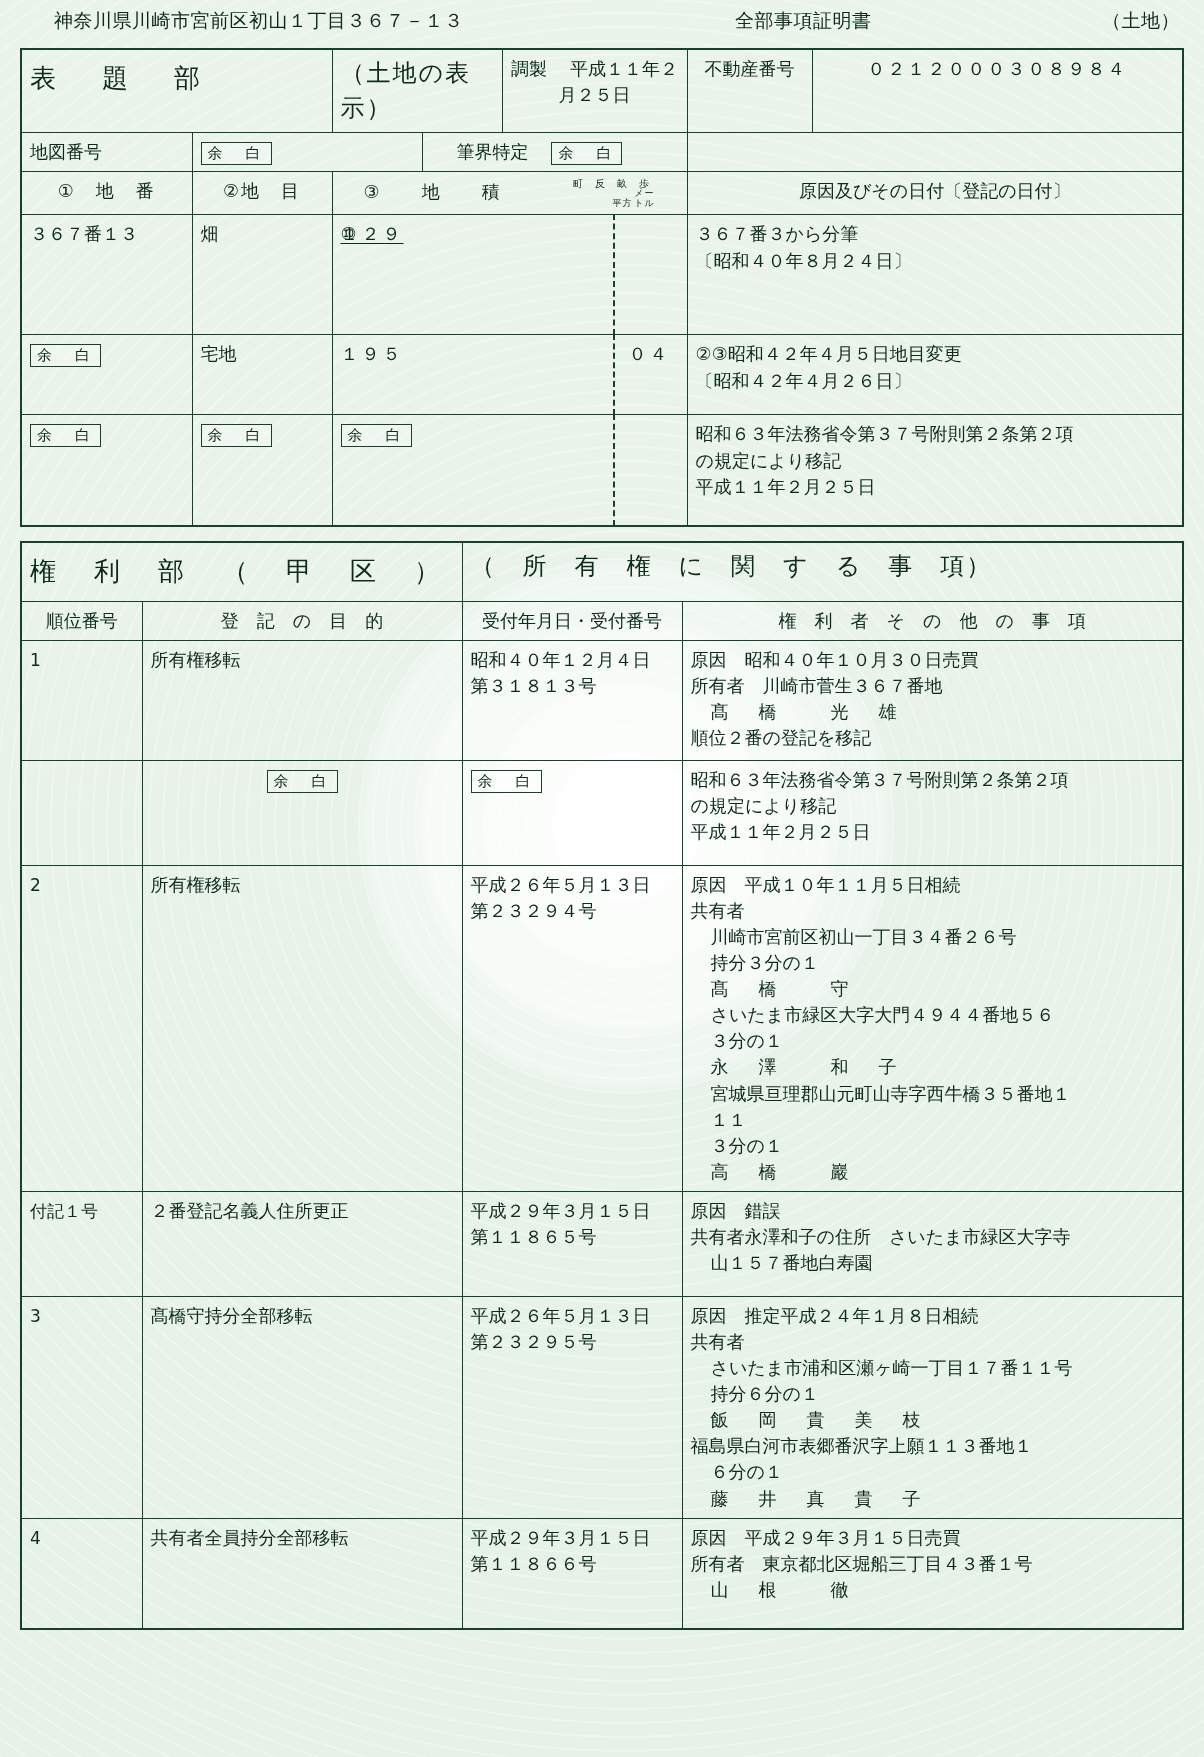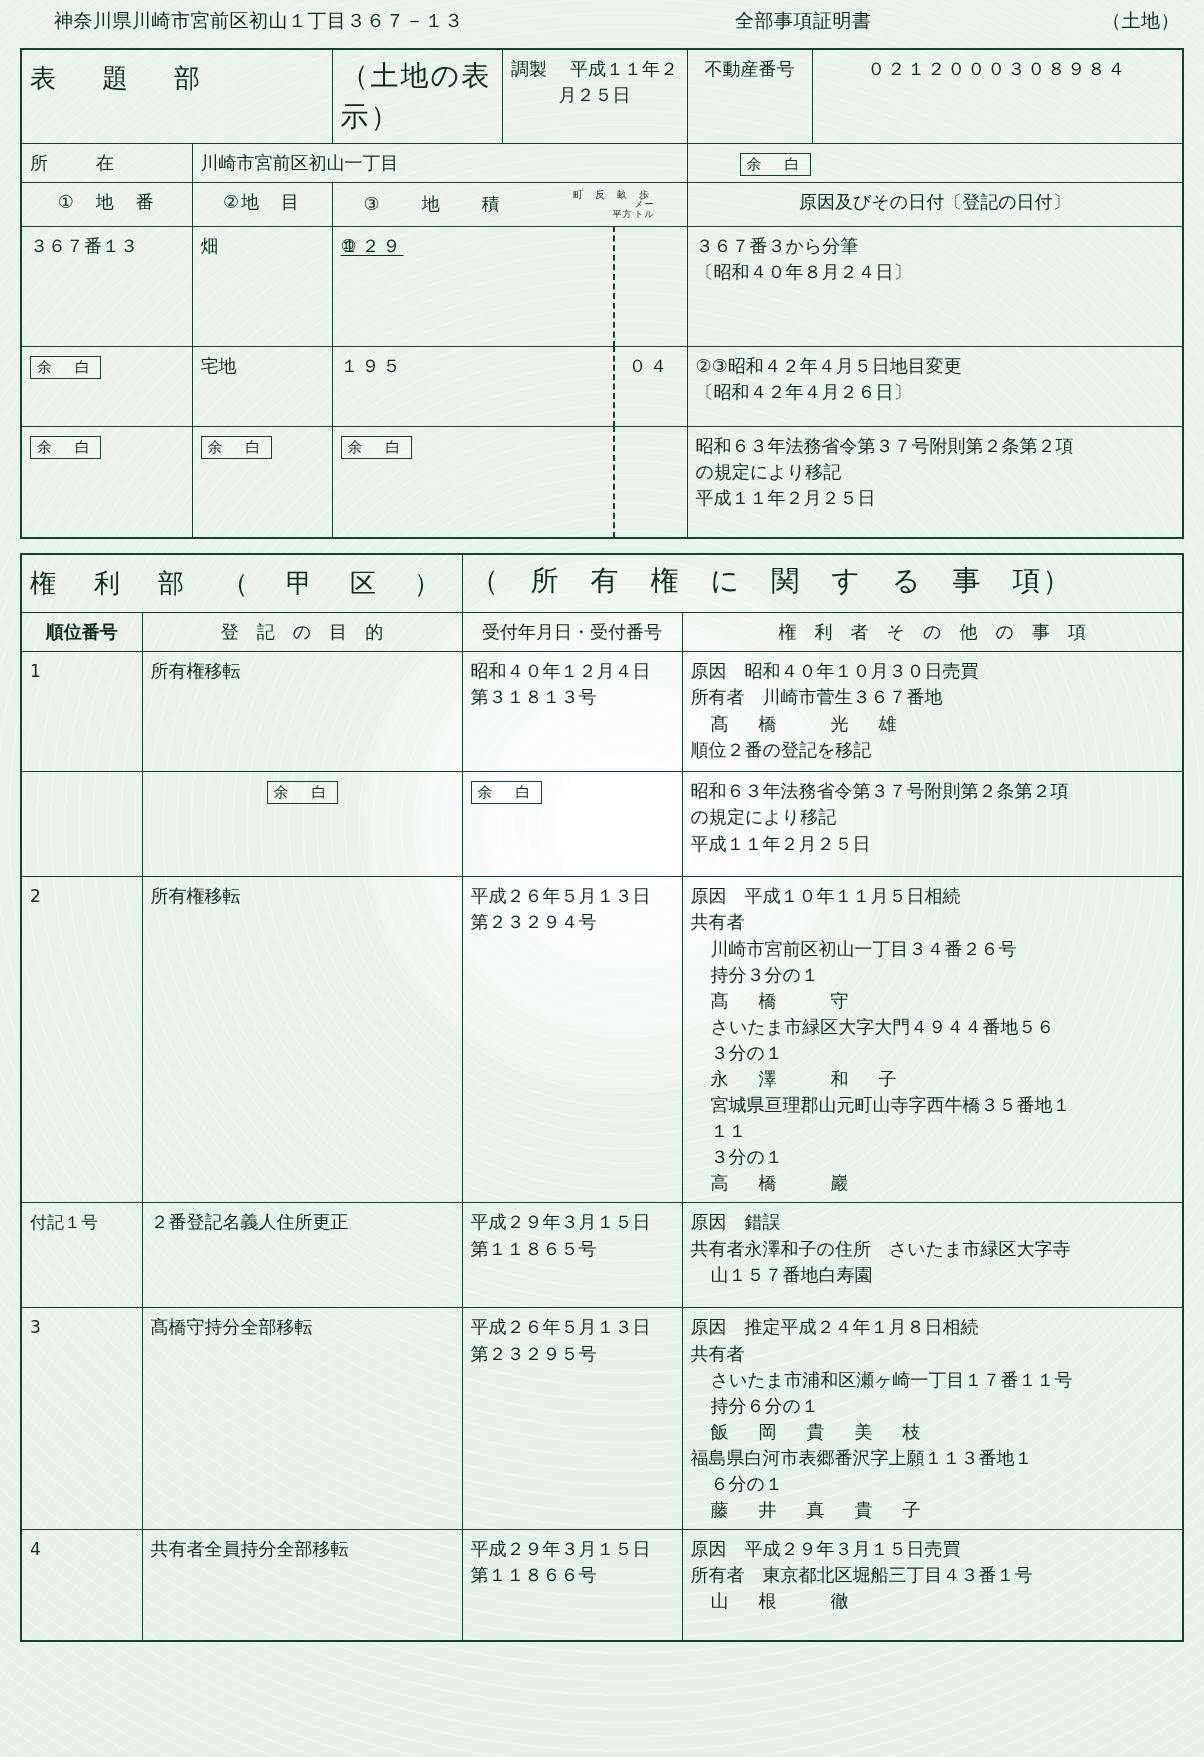--- a/index.html
+++ b/index.html
@@ -70,21 +70,21 @@
   td.nb-r { border-right: none; }
   td.nb-t { border-top: none; margin-top: 30px; }
   td.nb-b { border-bottom: none; }
 
   .title-big {
     font-size: 26px;
     letter-spacing: 10px;
     font-weight: normal;
   }
   .title-mid {
-    font-size: 28px;
+    font-size: 24px;
     letter-spacing: 2px;
     text-align: right;
   }
   .c { text-align: center; }
   .sp2 { letter-spacing: 2px; }
   .sp4 { letter-spacing: 4px; }
 
   .blank {
     display: inline-block;
     border: 1px solid #16422a;
@@ -183,32 +183,35 @@
             <span>平成１１年２月２５日</span>
           </td>
           <td colspan="1" class="nb-t c" style="border-top:none;">
             <span>不動産番号</span>
           </td>
           <td colspan="2" class="nb-t nb-r c" style="border-top:none;border-right:none;">
             <span class="sp2">０２１２０００３０８９８４</span>
           </td>
         </tr>
 
-
         <tr>
           <td colspan="1" class="nb-l" style="border-left:none;">
-            <span class="sp4">所　　在</span>
-          </td>
-          <td colspan="4" style="border-left:none;">
-            <span>川崎市宮前区初山一丁目</span>
-          </td>
-          <td colspan="3" class="nb-r" style="border-left:none;border-right:none;">
-            <span class="blank" style="margin-left:44px">余　白</span>
-          </td>
-        </tr>
+            <span>地図番号</span>
+          </td>
+          <td colspan="2" style="border-left:none;">
+            <span class="blank">余　白</span>
+          </td>
+          <td colspan="2" style="border-left:none;">
+            <span style="margin-left:26px">筆界特定</span>
+            &nbsp;&nbsp;
+            <span class="blank">余　白</span>
+          </td>
+          <td colspan="3" class="nb-r" style="border-left:none;border-right:none;"></td>
+        </tr>
+
 
         <tr class="hdrrow">
           <td colspan="1" class="c nb-l" style="border-left:none;">
             <span class="sp2">①　地　番</span>
           </td>
           <td colspan="1" class="c">
             <span class="sp2">②地　目</span>
           </td>
           <td colspan="3" class="c" style="position:relative;">
             <span class="sp2" style="margin-right:60px">③　　地　　積</span>
@@ -293,21 +296,21 @@
             <tr>
           <td colspan="2" class="nb-l nb-t" style="border-top:none;border-left:none;padding:10px 8px;">
             <span class="title-big" style="letter-spacing:6px">権　利　部　（　甲　区　）</span>
           </td>
           <td colspan="2" class="nb-t nb-r" style="border-top:none;border-right:none;border-left:none;">
             <span class="title-mid">（　所　有　権　に　関　す　る　事　項）</span>
           </td>
         </tr>
 
         <tr class="hdrrow">
-          <td class="c nb-l" style="border-left:none;font-weight:bold;">
+          <td class="c nb-l" style="border-left:none;">
             <span>順位番号</span>
           </td>
           <td class="c">
             <span>登　記　の　目　的</span>
           </td>
           <td class="c">
             <span>受付年月日・受付番号</span>
           </td>
           <td class="c nb-r" style="border-right:none;">
             <span>権　利　者　そ　の　他　の　事　項</span>

